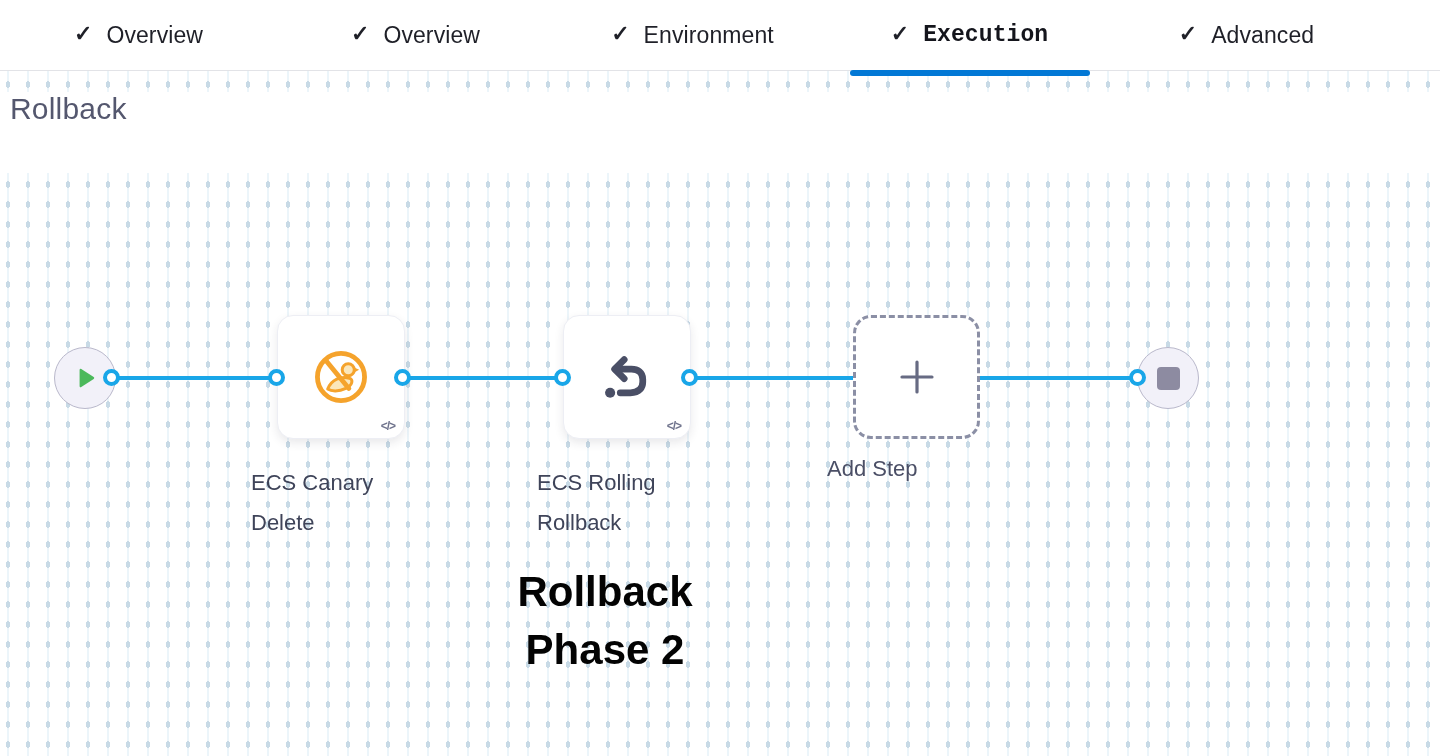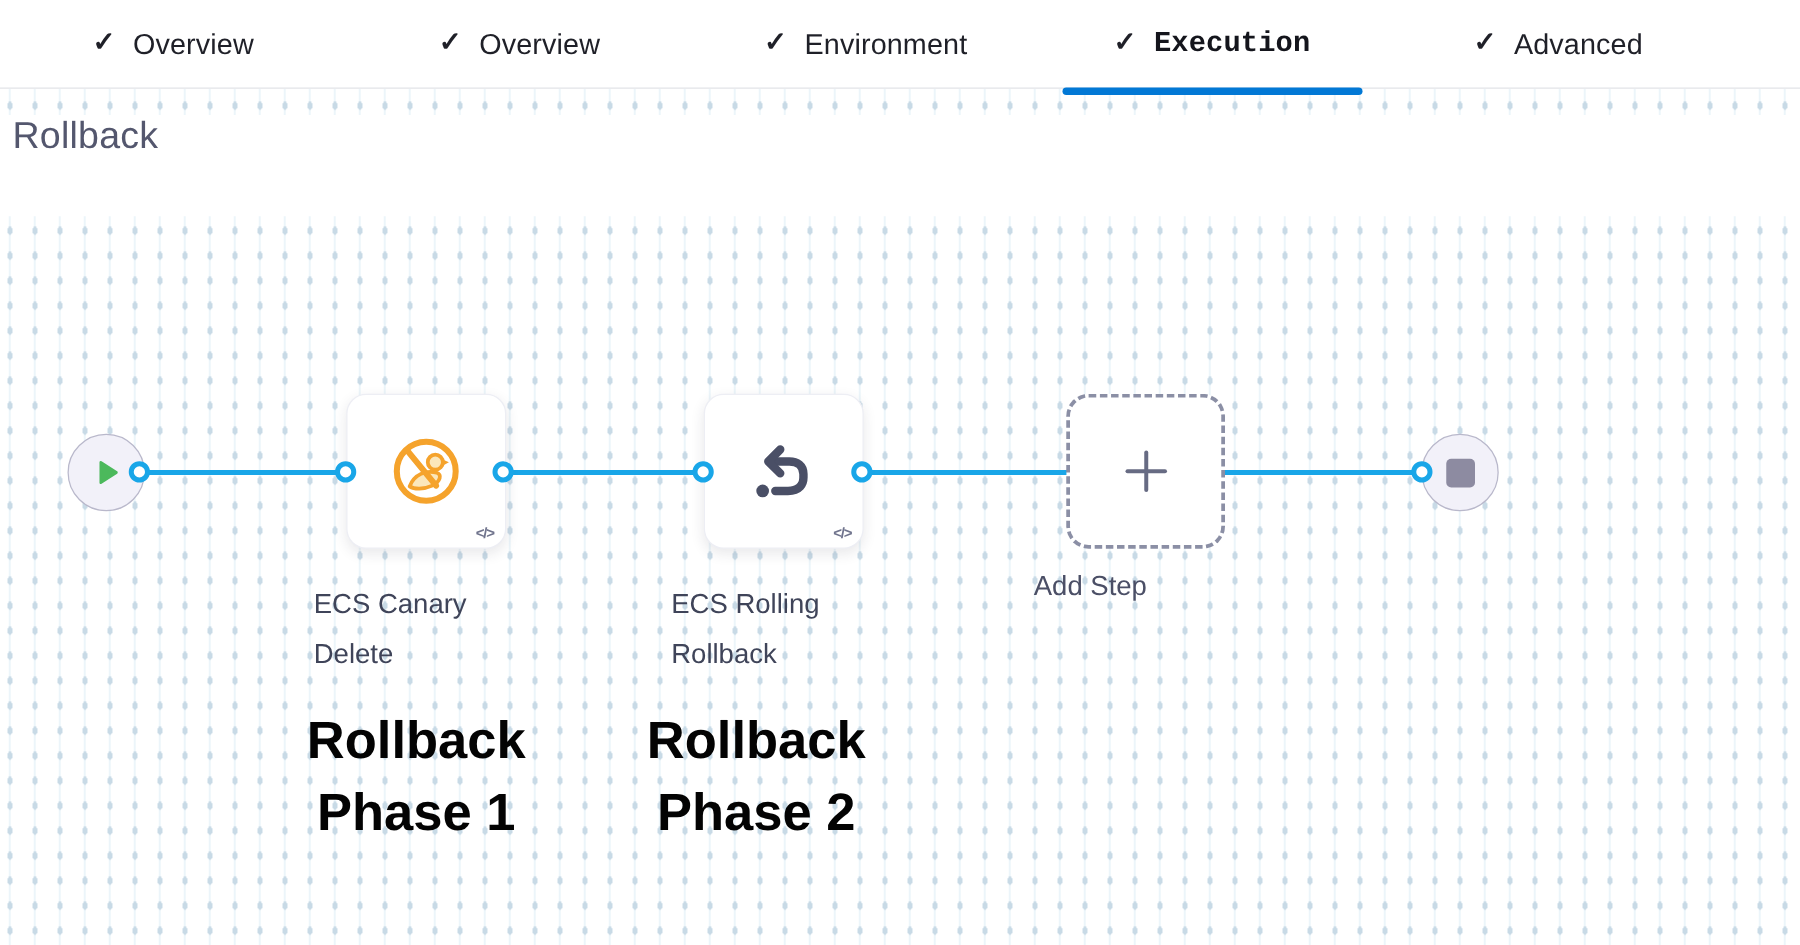--- a/index.html
+++ b/index.html
@@ -200,17 +200,16 @@
     </div>
 
     <div class="node-circle end-node">
       <span class="stop-square"></span>
     </div>
 
     <div class="step-label label-1">ECS Canary Delete</div>
     <div class="step-label label-2">ECS Rolling Rollback</div>
     <div class="step-label label-add">Add Step</div>
 
-    <div class="annotation ann-1">Rollback Phase 1</div>
     <div class="annotation ann-2">Rollback Phase 2</div>
 
   </div>
 </div>
 
 </body></html>

